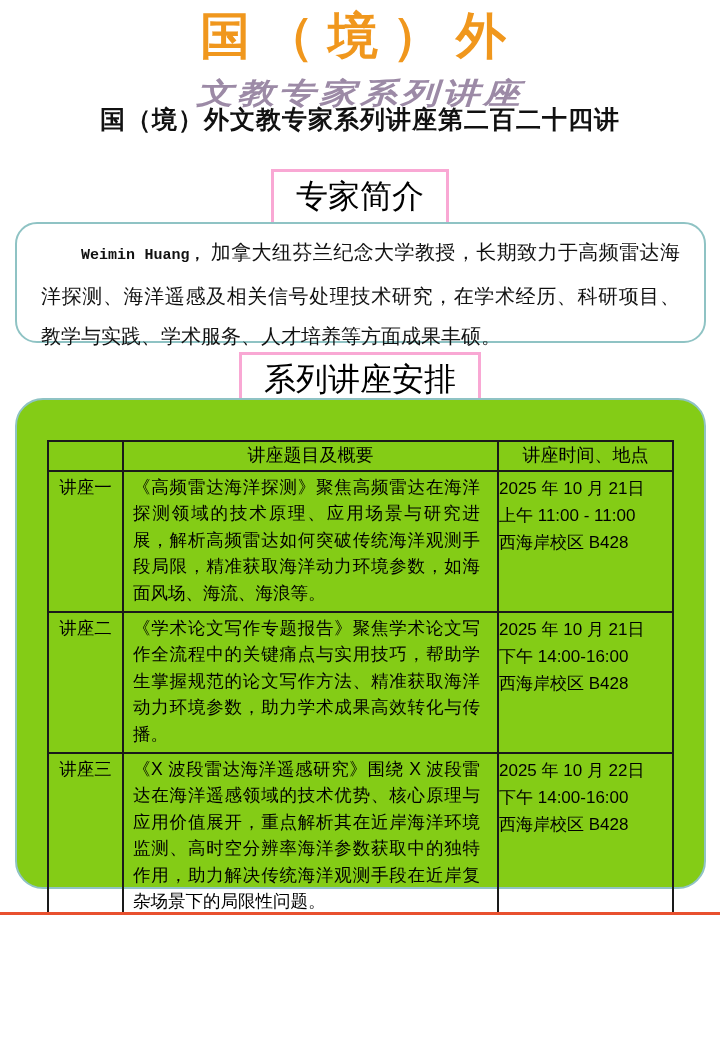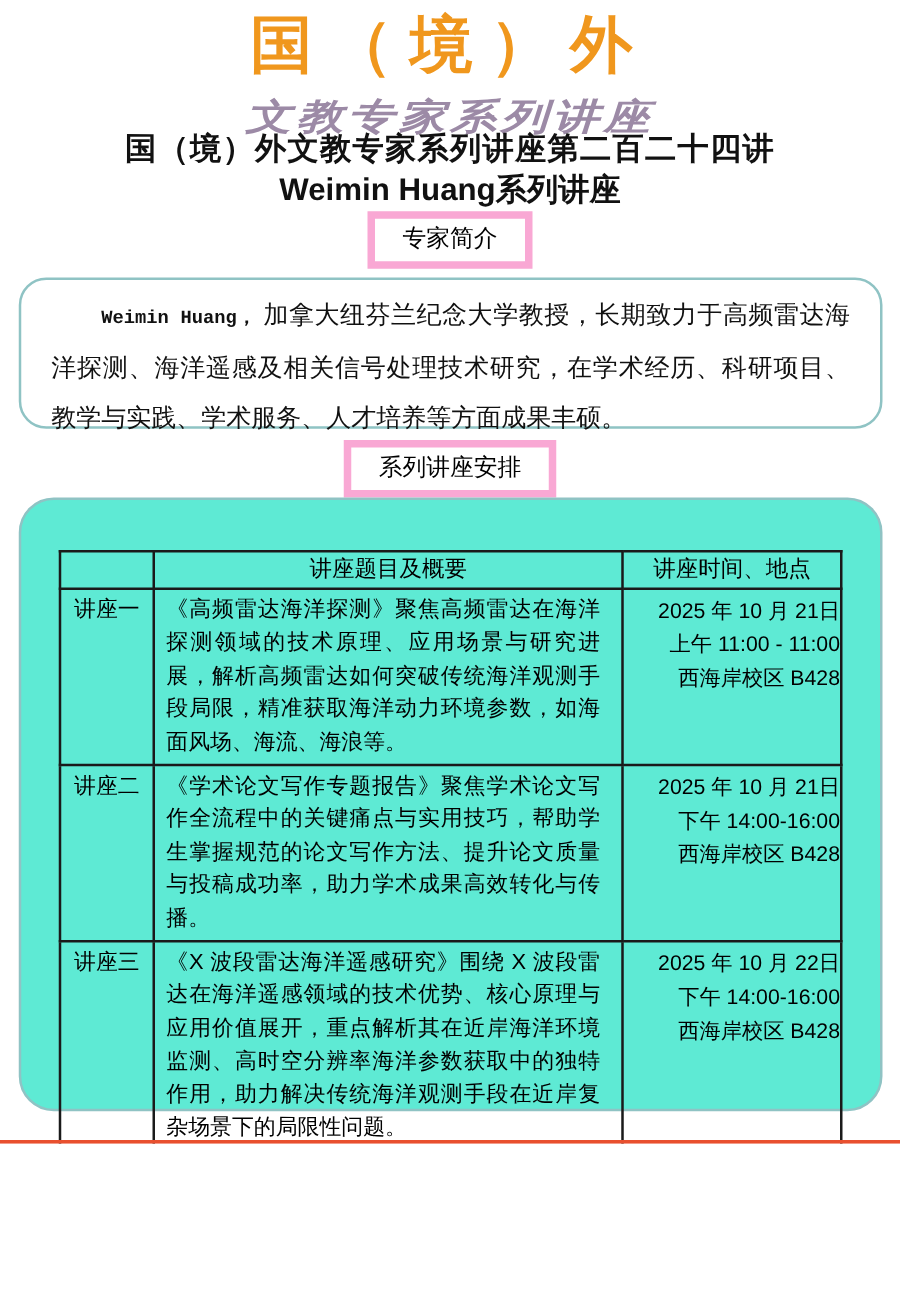--- a/index.html
+++ b/index.html
@@ -26,57 +26,57 @@
   
   .main-title { position:absolute; top:103px; left:0; right:0; text-align:center;
     font-family:"Liberation Serif","DejaVu Serif",serif; font-weight:bold; }
   .title-line1 { font-size:25px; letter-spacing:1px; line-height:33px; }
   .title-line2 { font-size:25px; line-height:33px; }
   .title-line2 .en { font-family:"Liberation Sans","DejaVu Sans",sans-serif; }
 
   
   .label-box {
     position:absolute; left:50%; transform:translateX(-50%);
-    border:6px solid #f9a8d4; background:#fff;
+    border:3px solid #f9a8d4; background:#fff;
     font-family:"Liberation Serif","DejaVu Serif",serif;
-    font-size:19px; color:#000; padding:3px 22px 5px; white-space:nowrap;
+    font-size:32px; color:#000; padding:3px 22px 5px; white-space:nowrap;
   }
   .label-expert { top:169px; }
   .label-schedule { top:352px; }
 
   
   .intro-card {
     position:absolute; top:222px; left:15px; right:14px; height:121px;
     border:2px solid #8fc3c4; border-radius:22px; background:#fff;
     padding:8px 24px 0 24px;
   }
   .intro-text {
     font-family:"Liberation Serif","DejaVu Serif",serif;
     font-size:20px; line-height:40px; text-indent:2em; text-align:justify;
   }
   .intro-name { font-family:"Liberation Mono","DejaVu Sans Mono",monospace; font-weight:600; font-size:15px; }
 
   
   .table-card {
     position:absolute; top:398px; left:15px; right:14px; height:491px;
-    border:2px solid #8fc3c4; border-radius:28px; background:#5eead4;
+    border:2px solid #8fc3c4; border-radius:28px; background:#84cc16;
     padding:40px 30px 0 30px;
   }
   table.schedule {
     width:625px; border-collapse:collapse; table-layout:fixed;
     border:2px solid #1a1a1a; font-size:17.5px; color:#000;
   }
   table.schedule th, table.schedule td { border:2px solid #1a1a1a; vertical-align:top; }
   .col-label   { width:75px;  }
   .col-summary { width:375px; }
   .col-time    { width:175px; }
   th.hdr { font-weight:normal; text-align:center; font-size:18px; padding:1px 0 3px; }
   td.c-label { text-align:center; padding-top:3px; }
   td.c-summary { text-align:justify; line-height:26.4px; padding:2px 17px 5px 9px; }
-  td.c-time { text-align:right; line-height:27px; padding-top:3px; font-size:17px; }
+  td.c-time { text-align:left; line-height:27px; padding-top:3px; font-size:17px; }
 
   
   .banner {
     position:absolute; top:912px; left:0; width:720px; height:119px; overflow:hidden;
     background:linear-gradient(180deg,#e9512f 0%, #dc3620 35%, #cd2416 70%, #d63c1f 100%);
   }
   .banner .wave-svg, .banner .sky-svg { position:absolute; left:0; }
   .banner .wave-svg { top:0; }
   .banner .sky-svg { bottom:18px; }
   .banner-stripes {
@@ -104,21 +104,20 @@
 
 <div class="page">
 
   <header class="logo">
     <div class="logo-title">国（境）外</div><br>
     <div class="logo-subtitle">文教专家系列讲座</div>
   </header>
 
   <div class="main-title">
     <div class="title-line1">国（境）外文教专家系列讲座第二百二十四讲</div>
-    <div class="title-line2"><span class="en">Weimin Huang</span><span>系列讲座</span></div>
   </div>
 
   <div class="label-box label-expert">专家简介</div>
 
   <section class="intro-card">
     <p class="intro-text"><span class="intro-name">Weimin Huang，</span><span> 加拿大纽芬兰纪念大学教授，长期致力于高频雷达海洋探测、海洋遥感及相关信号处理技术研究，在学术经历、科研项目、教学与实践、学术服务、人才培养等方面成果丰硕。</span></p>
   </section>
 
   <div class="label-box label-schedule">系列讲座安排</div>
 
@@ -141,21 +140,21 @@
           <td class="c-label">讲座一</td>
           <td class="c-summary">《高频雷达海洋探测》聚焦高频雷达在海洋探测领域的技术原理、应用场景与研究进展，解析高频雷达如何突破传统海洋观测手段局限，精准获取海洋动力环境参数，如海面风场、海流、海浪等。</td>
           <td class="c-time">
             <div>2025 年 10 月 21日</div>
             <div>上午 11:00 - 11:00</div>
             <div>西海岸校区 B428</div>
           </td>
         </tr>
         <tr>
           <td class="c-label">讲座二</td>
-          <td class="c-summary">《学术论文写作专题报告》聚焦学术论文写作全流程中的关键痛点与实用技巧，帮助学生掌握规范的论文写作方法、提升论文质量与投稿成功率，助力学术成果高效转化与传播。</td>
+          <td class="c-summary">《学术论文写作专题报告》聚焦学术论文写作全流程中的关键痛点与实用技巧，帮助学生掌握规范的论文写作方法、精准获取海洋动力环境参数，助力学术成果高效转化与传播。</td>
           <td class="c-time">
             <div>2025 年 10 月 21日</div>
             <div>下午 14:00-16:00</div>
             <div>西海岸校区 B428</div>
           </td>
         </tr>
         <tr>
           <td class="c-label">讲座三</td>
           <td class="c-summary">《X 波段雷达海洋遥感研究》围绕 X 波段雷达在海洋遥感领域的技术优势、核心原理与应用价值展开，重点解析其在近岸海洋环境监测、高时空分辨率海洋参数获取中的独特作用，助力解决传统海洋观测手段在近岸复杂场景下的局限性问题。</td>
           <td class="c-time">

